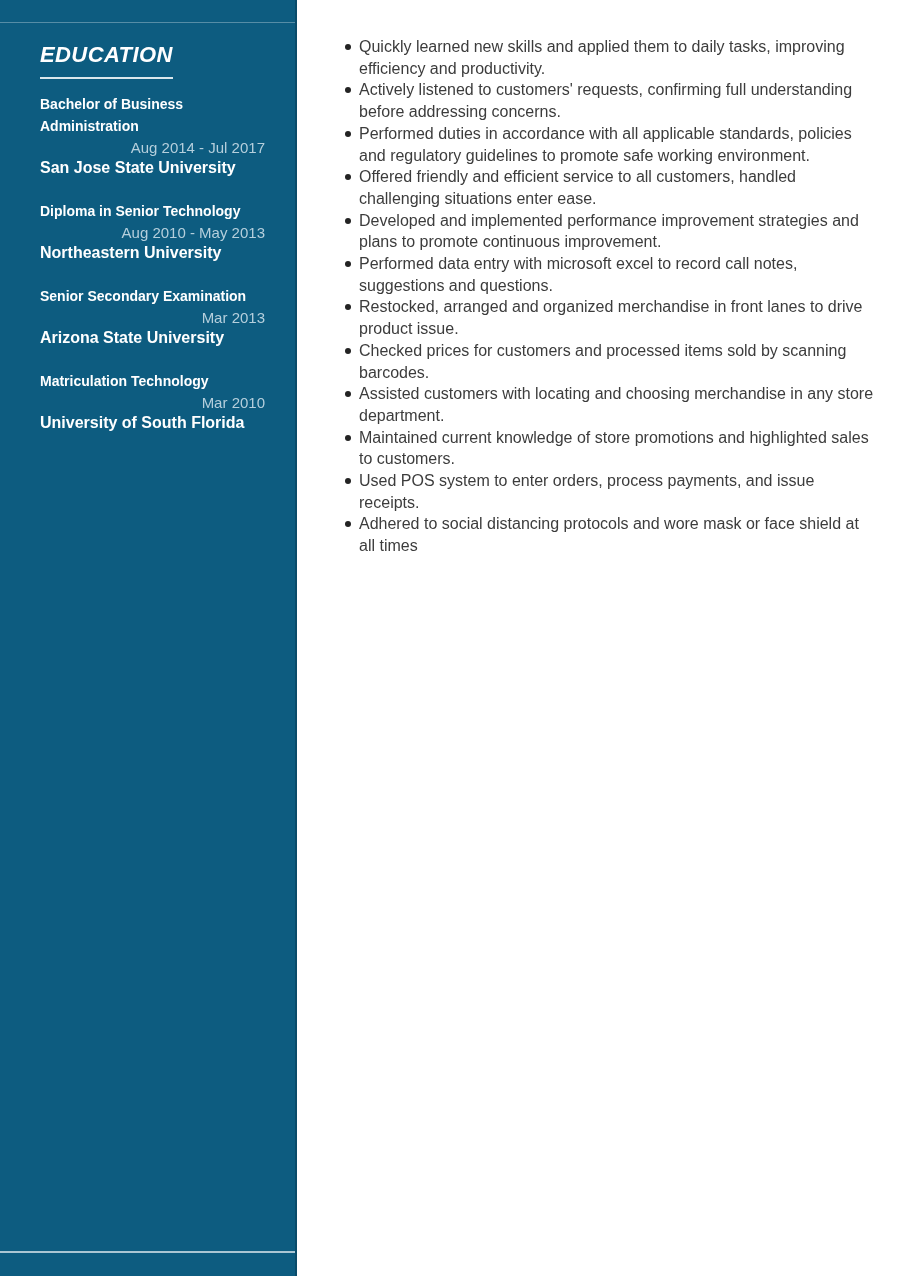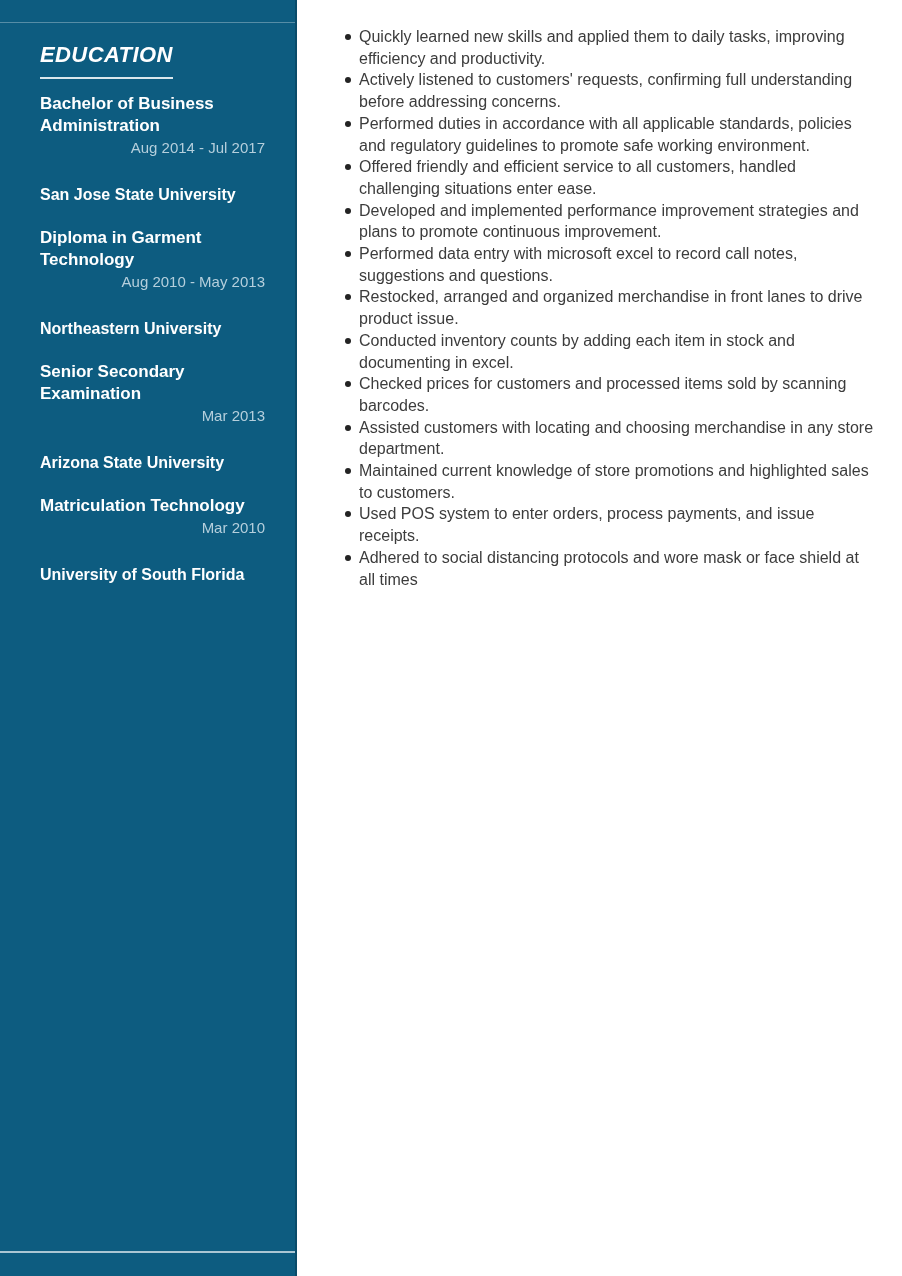--- a/index.html
+++ b/index.html
@@ -57,43 +57,42 @@
     padding-bottom: 9px;
     border-bottom: 2px solid rgba(255,255,255,0.85);
     font-style: italic;
   }
   .edu-entry {
     margin-bottom: 22px;
     width: 225px;
   }
   .edu-degree {
     color: #ffffff;
-    font-size: 17px;
+    font-size: 14px;
     font-weight: bold;
     line-height: 22px;
   }
   .edu-dates {
     color: #b5cfdc;
     font-size: 15px;
     line-height: 20px;
     margin-top: 1px;
     text-align: right;
   }
   .edu-school {
     color: #ffffff;
     font-size: 16px;
     font-weight: bold;
     line-height: 20px;
-    margin-top: 27px;
   }
   
   .main {
     position: absolute;
     left: 299px;
-    top: 4px;
+    top: 14px;
     width: 603px;
     box-sizing: border-box;
     padding: 22px 24px 0 46px;
   }
   .bullet-list {
     list-style: none;
     margin: 0;
     padding: 0;
   }
   .bullet-item {
@@ -123,21 +122,21 @@
   <div class="sidebar-inner">
     <h2 class="section-title">EDUCATION</h2>
 
     <div class="edu-entry">
       <div class="edu-degree">Bachelor of Business Administration</div>
       <div class="edu-dates">Aug 2014 - Jul 2017</div>
       <div class="edu-school">San Jose State University</div>
     </div>
 
     <div class="edu-entry">
-      <div class="edu-degree">Diploma in Garment Technology</div>
+      <div class="edu-degree">Diploma in Senior Technology</div>
       <div class="edu-dates">Aug 2010 - May 2013</div>
       <div class="edu-school">Northeastern University</div>
     </div>
 
     <div class="edu-entry">
       <div class="edu-degree">Senior Secondary Examination</div>
       <div class="edu-dates">Mar 2013</div>
       <div class="edu-school">Arizona State University</div>
     </div>
 
@@ -175,24 +174,20 @@
     <li class="bullet-item">
         <span class="dot"></span>
         <span class="txt">Performed data entry with microsoft excel to record call notes, suggestions and questions.</span>
       </li>
     <li class="bullet-item">
         <span class="dot"></span>
         <span class="txt">Restocked, arranged and organized merchandise in front lanes to drive product issue.</span>
       </li>
     <li class="bullet-item">
         <span class="dot"></span>
-        <span class="txt">Conducted inventory counts by adding each item in stock and documenting in excel.</span>
-      </li>
-    <li class="bullet-item">
-        <span class="dot"></span>
         <span class="txt">Checked prices for customers and processed items sold by scanning barcodes.</span>
       </li>
     <li class="bullet-item">
         <span class="dot"></span>
         <span class="txt">Assisted customers with locating and choosing merchandise in any store department.</span>
       </li>
     <li class="bullet-item">
         <span class="dot"></span>
         <span class="txt">Maintained current knowledge of store promotions and highlighted sales to customers.</span>
       </li>

